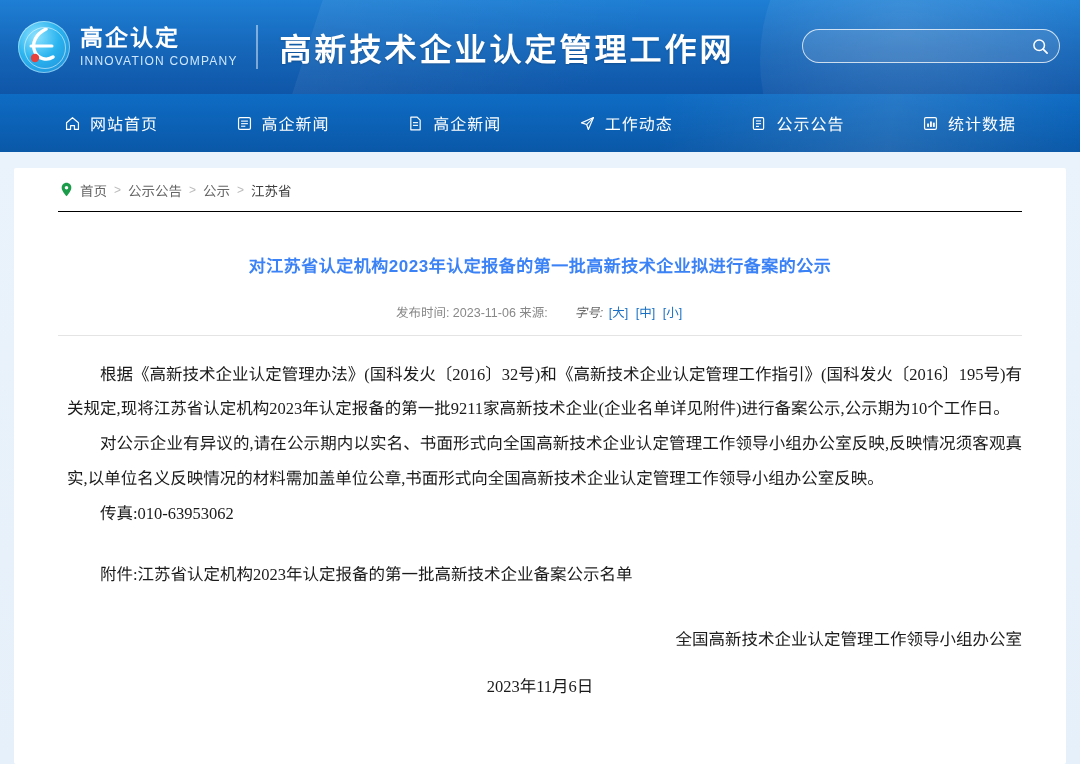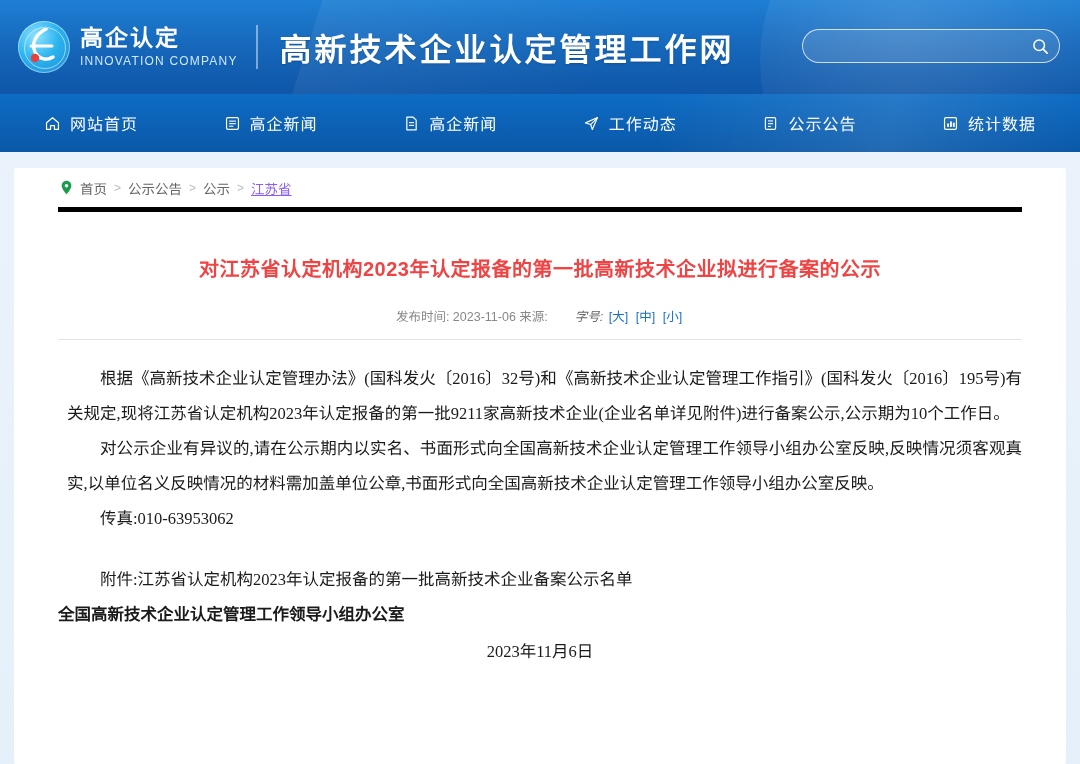--- a/index.html
+++ b/index.html
@@ -130,21 +130,21 @@
   }
 
   
   .nav {
     position: relative;
     height: 58px;
     background: linear-gradient(180deg, #0e6cc4 0%, #0a58a8 100%);
     display: flex;
     align-items: center;
     justify-content: space-between;
-    padding: 0 44px;
+    padding: 0 64px;
     overflow: hidden;
   }
   .nav::after {
     content: "";
     position: absolute;
     right: 0; top: 0; bottom: 0;
     width: 420px;
     background: linear-gradient(100deg, rgba(255,255,255,0) 0%, rgba(255,255,255,0.10) 55%, rgba(255,255,255,0) 100%);
   }
   .nav-item {
@@ -175,33 +175,33 @@
     position: relative;
   }
 
   .breadcrumb {
     display: flex;
     align-items: center;
     gap: 7px;
     height: 44px;
     font-size: 13.5px;
     color: #666;
-    border-bottom: 5px solid #000000;
+    border-bottom: 1px solid #000000;
     padding-left: 2px;
   }
   .breadcrumb .pin { width: 13px; height: 15px; display: block; }
   .breadcrumb .sep { color: #bbb; font-size: 12px; }
   .breadcrumb .crumb { cursor: pointer; }
-  .breadcrumb .crumb.current { color: #8b5cf6; text-decoration: underline; }
+  .breadcrumb .crumb.current { color: #404040; }
 
   .doc-title {
     text-align: center;
-    font-size: 20px;
+    font-size: 17px;
     font-weight: bold;
-    color: #ef4444;
+    color: #3b82f6;
     letter-spacing: 0.5px;
     margin: 42px 0 0 0;
     line-height: 1.5;
     font-family: "Liberation Sans", "DejaVu Sans", sans-serif;
   }
 
   .meta {
     display: flex;
     align-items: center;
     justify-content: center;
@@ -226,26 +226,26 @@
     font-size: 16.5px;
     color: #1a1a1a;
     line-height: 2.12;
     text-align: justify;
     font-family: "Liberation Serif", "DejaVu Serif", serif;
   }
   .article p { margin: 0; }
   .article p.indent { text-indent: 2em; margin-left: 9px; }
   .article p.gap { margin-top: 26px; }
   .article .sign {
-    text-align: left;
-    font-weight: bold;
+    text-align: right;
+    margin-top: 30px;
   }
   .article .date {
     text-align: center;
-    margin-top: 2px;
+    margin-top: 12px;
   }
 </style>
 </head>
 <body>
 
 <div class="header">
   <div class="logo-block">
     <div class="logo-mark">
       <div class="ring"></div>
       <svg class="swoosh" viewBox="0 0 32 36" xmlns="http://www.w3.org/2000/svg" aria-hidden="true">

